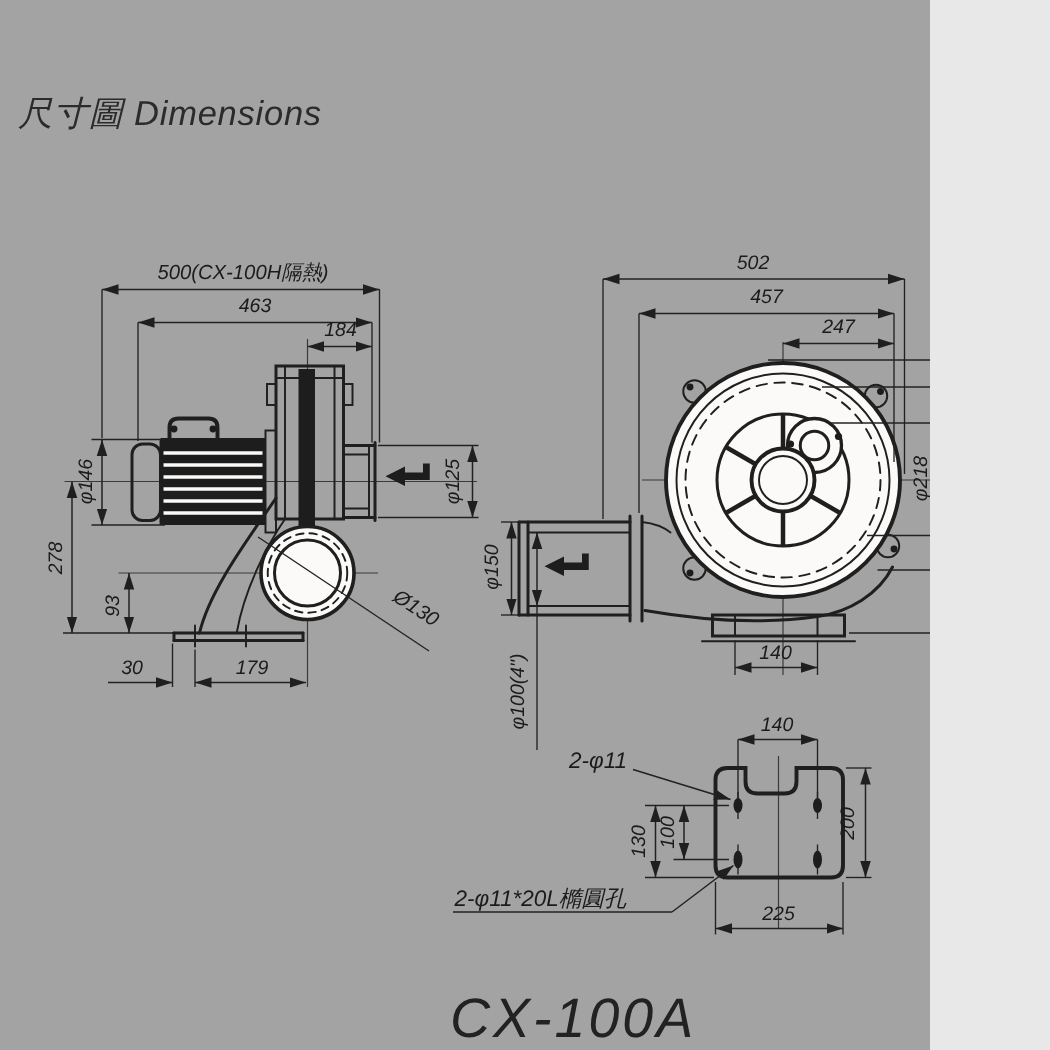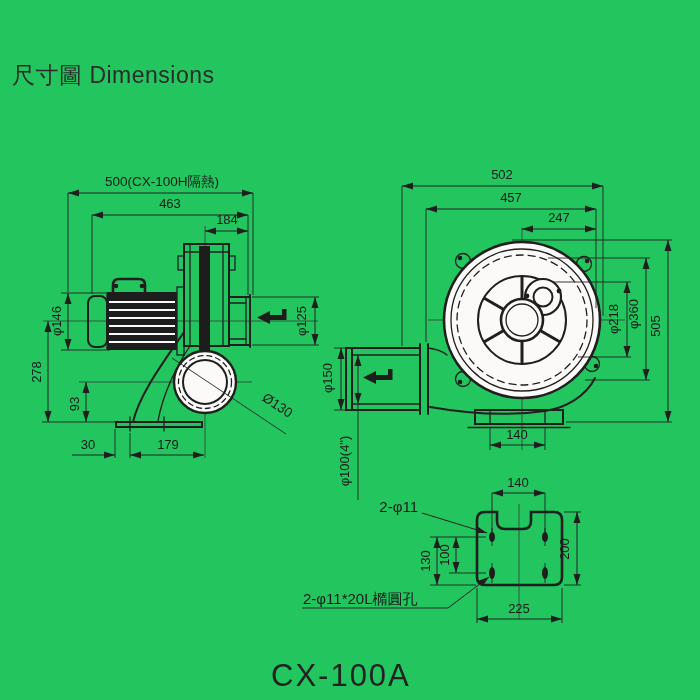--- a/index.html
+++ b/index.html
@@ -1,19 +1,19 @@
 <!DOCTYPE html>
 <html><head>
 <meta charset="utf-8">
 <style>
   html,body{margin:0;padding:0;}
   body{background:#e8e8e8;font-family:"Liberation Sans","DejaVu Sans",sans-serif;}
-  .canvas{position:relative;width:700px;height:700px;background:#22c55e;overflow:hidden;}
+  .canvas{position:relative;width:620px;height:700px;background:#a3a3a3;overflow:hidden;font-style:italic;}
   .title{position:absolute;left:12px;top:60px;font-size:23px;color:#2b2b2b;letter-spacing:0.5px;}
-  .model{position:absolute;left:271px;top:658px;font-size:31px;color:#222;letter-spacing:2px;}
+  .model{position:absolute;left:300px;top:658px;font-size:37px;color:#222;letter-spacing:2px;}
   svg{position:absolute;left:0;top:0;}
   .ol{fill:none;stroke:#1f1f1f;stroke-width:2;stroke-linecap:round;}
   .olb{fill:none;stroke:#1f1f1f;stroke-width:2.6;stroke-linecap:round;}
   .ol2{fill:none;stroke:#1f1f1f;stroke-width:1.3;stroke-linecap:round;}
   .cl{fill:none;stroke:#3a3a3a;stroke-width:0.8;}
   .ext{fill:none;stroke:#222;stroke-width:0.9;}
   .dimline{fill:none;stroke:#222;stroke-width:1;}
   .dark{fill:#1d1d1d;stroke:none;}
   .fin{stroke:#fbfaf8;stroke-width:2.2;}
   .dtxt{font-family:"Liberation Sans","DejaVu Sans",sans-serif;font-size:13px;fill:#1b1b1b;text-anchor:middle;}

